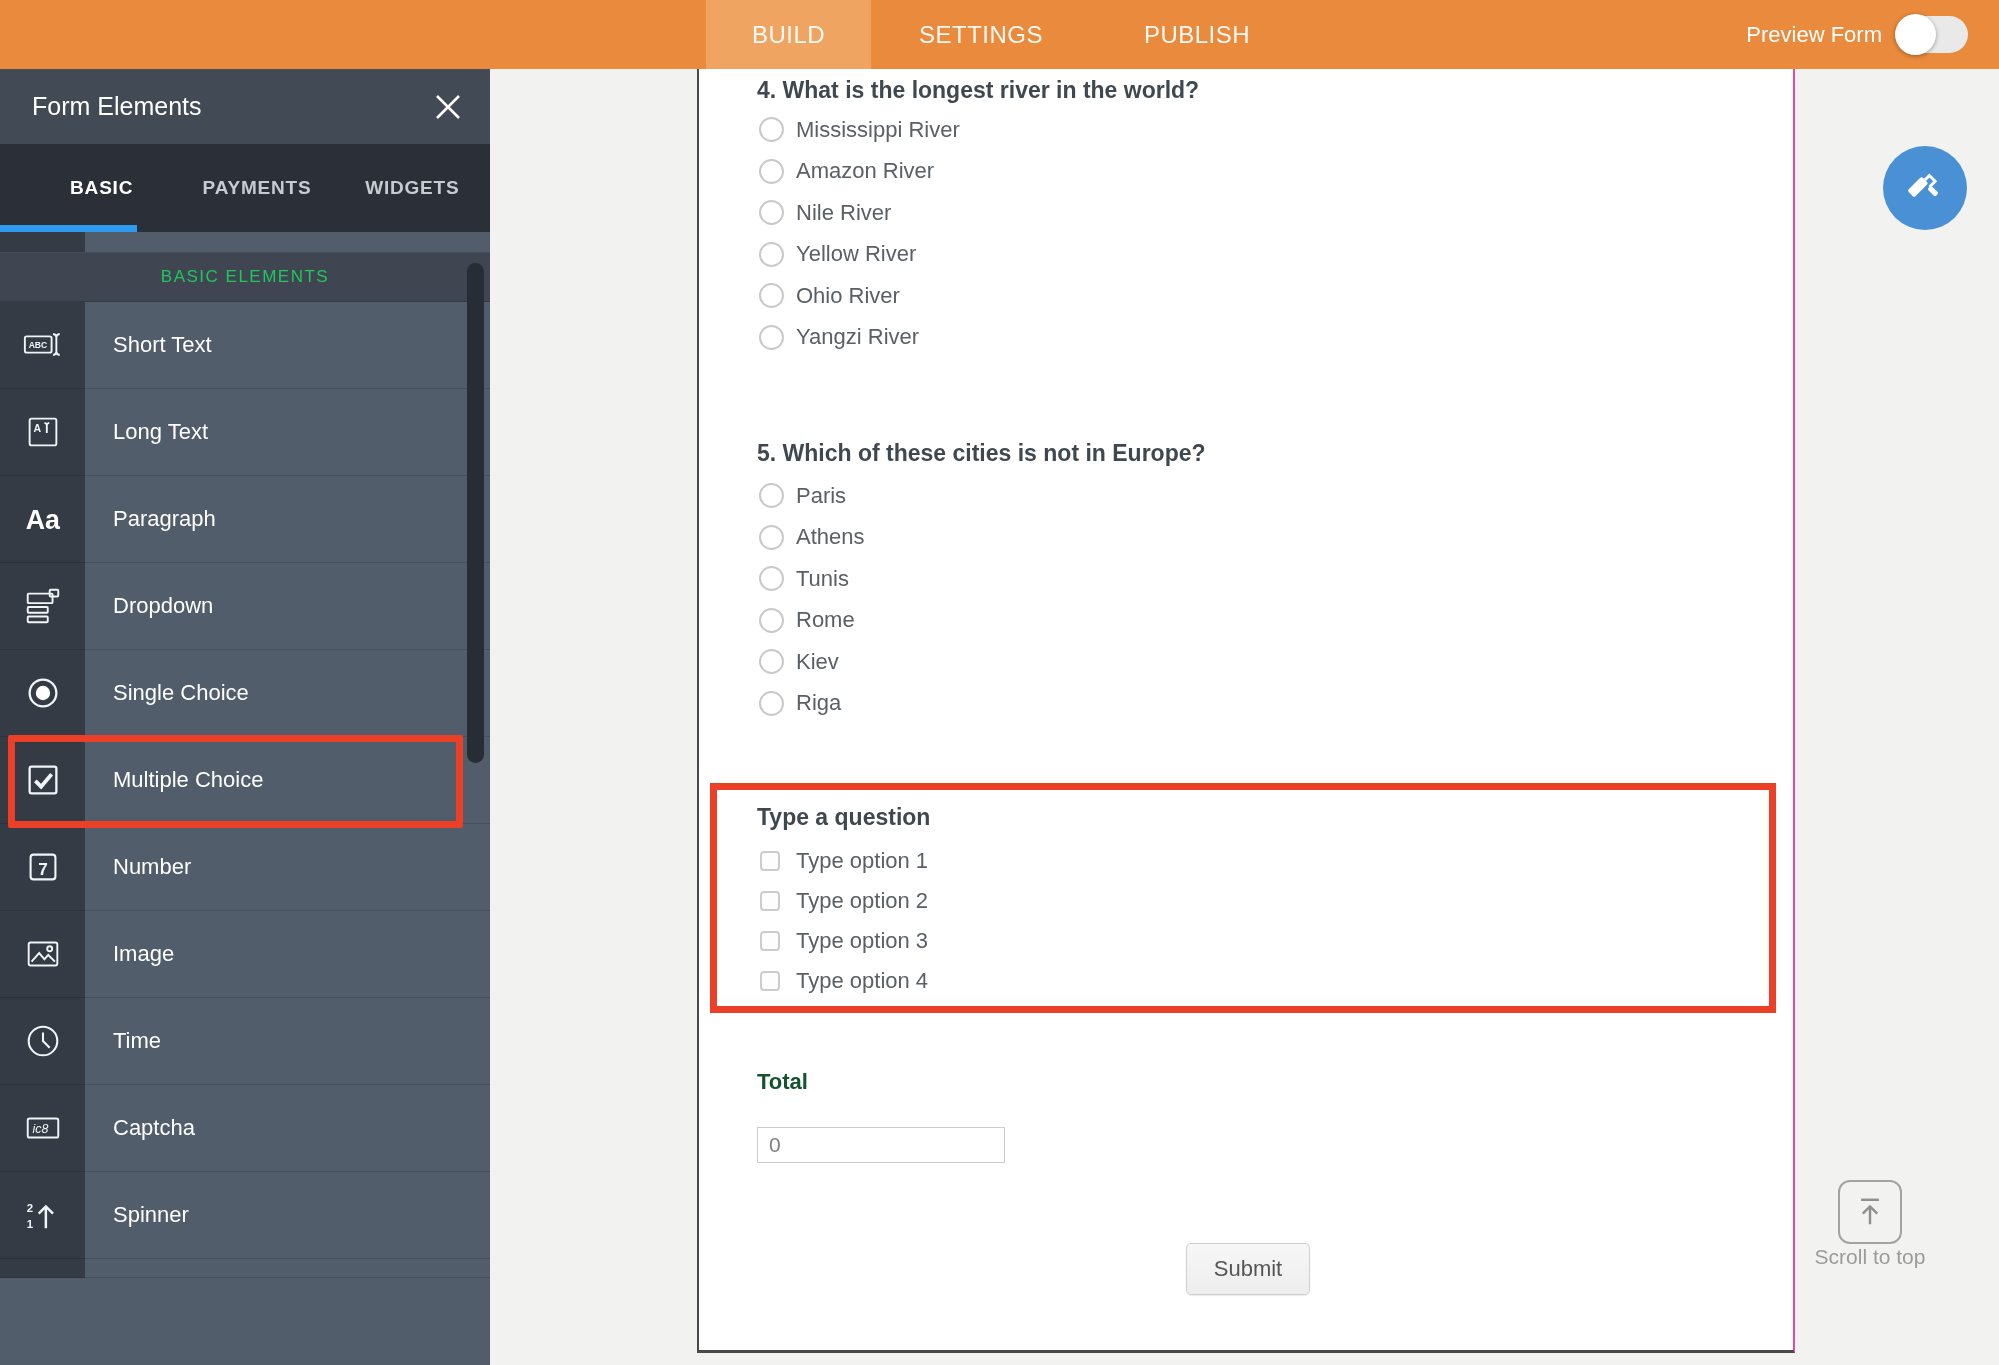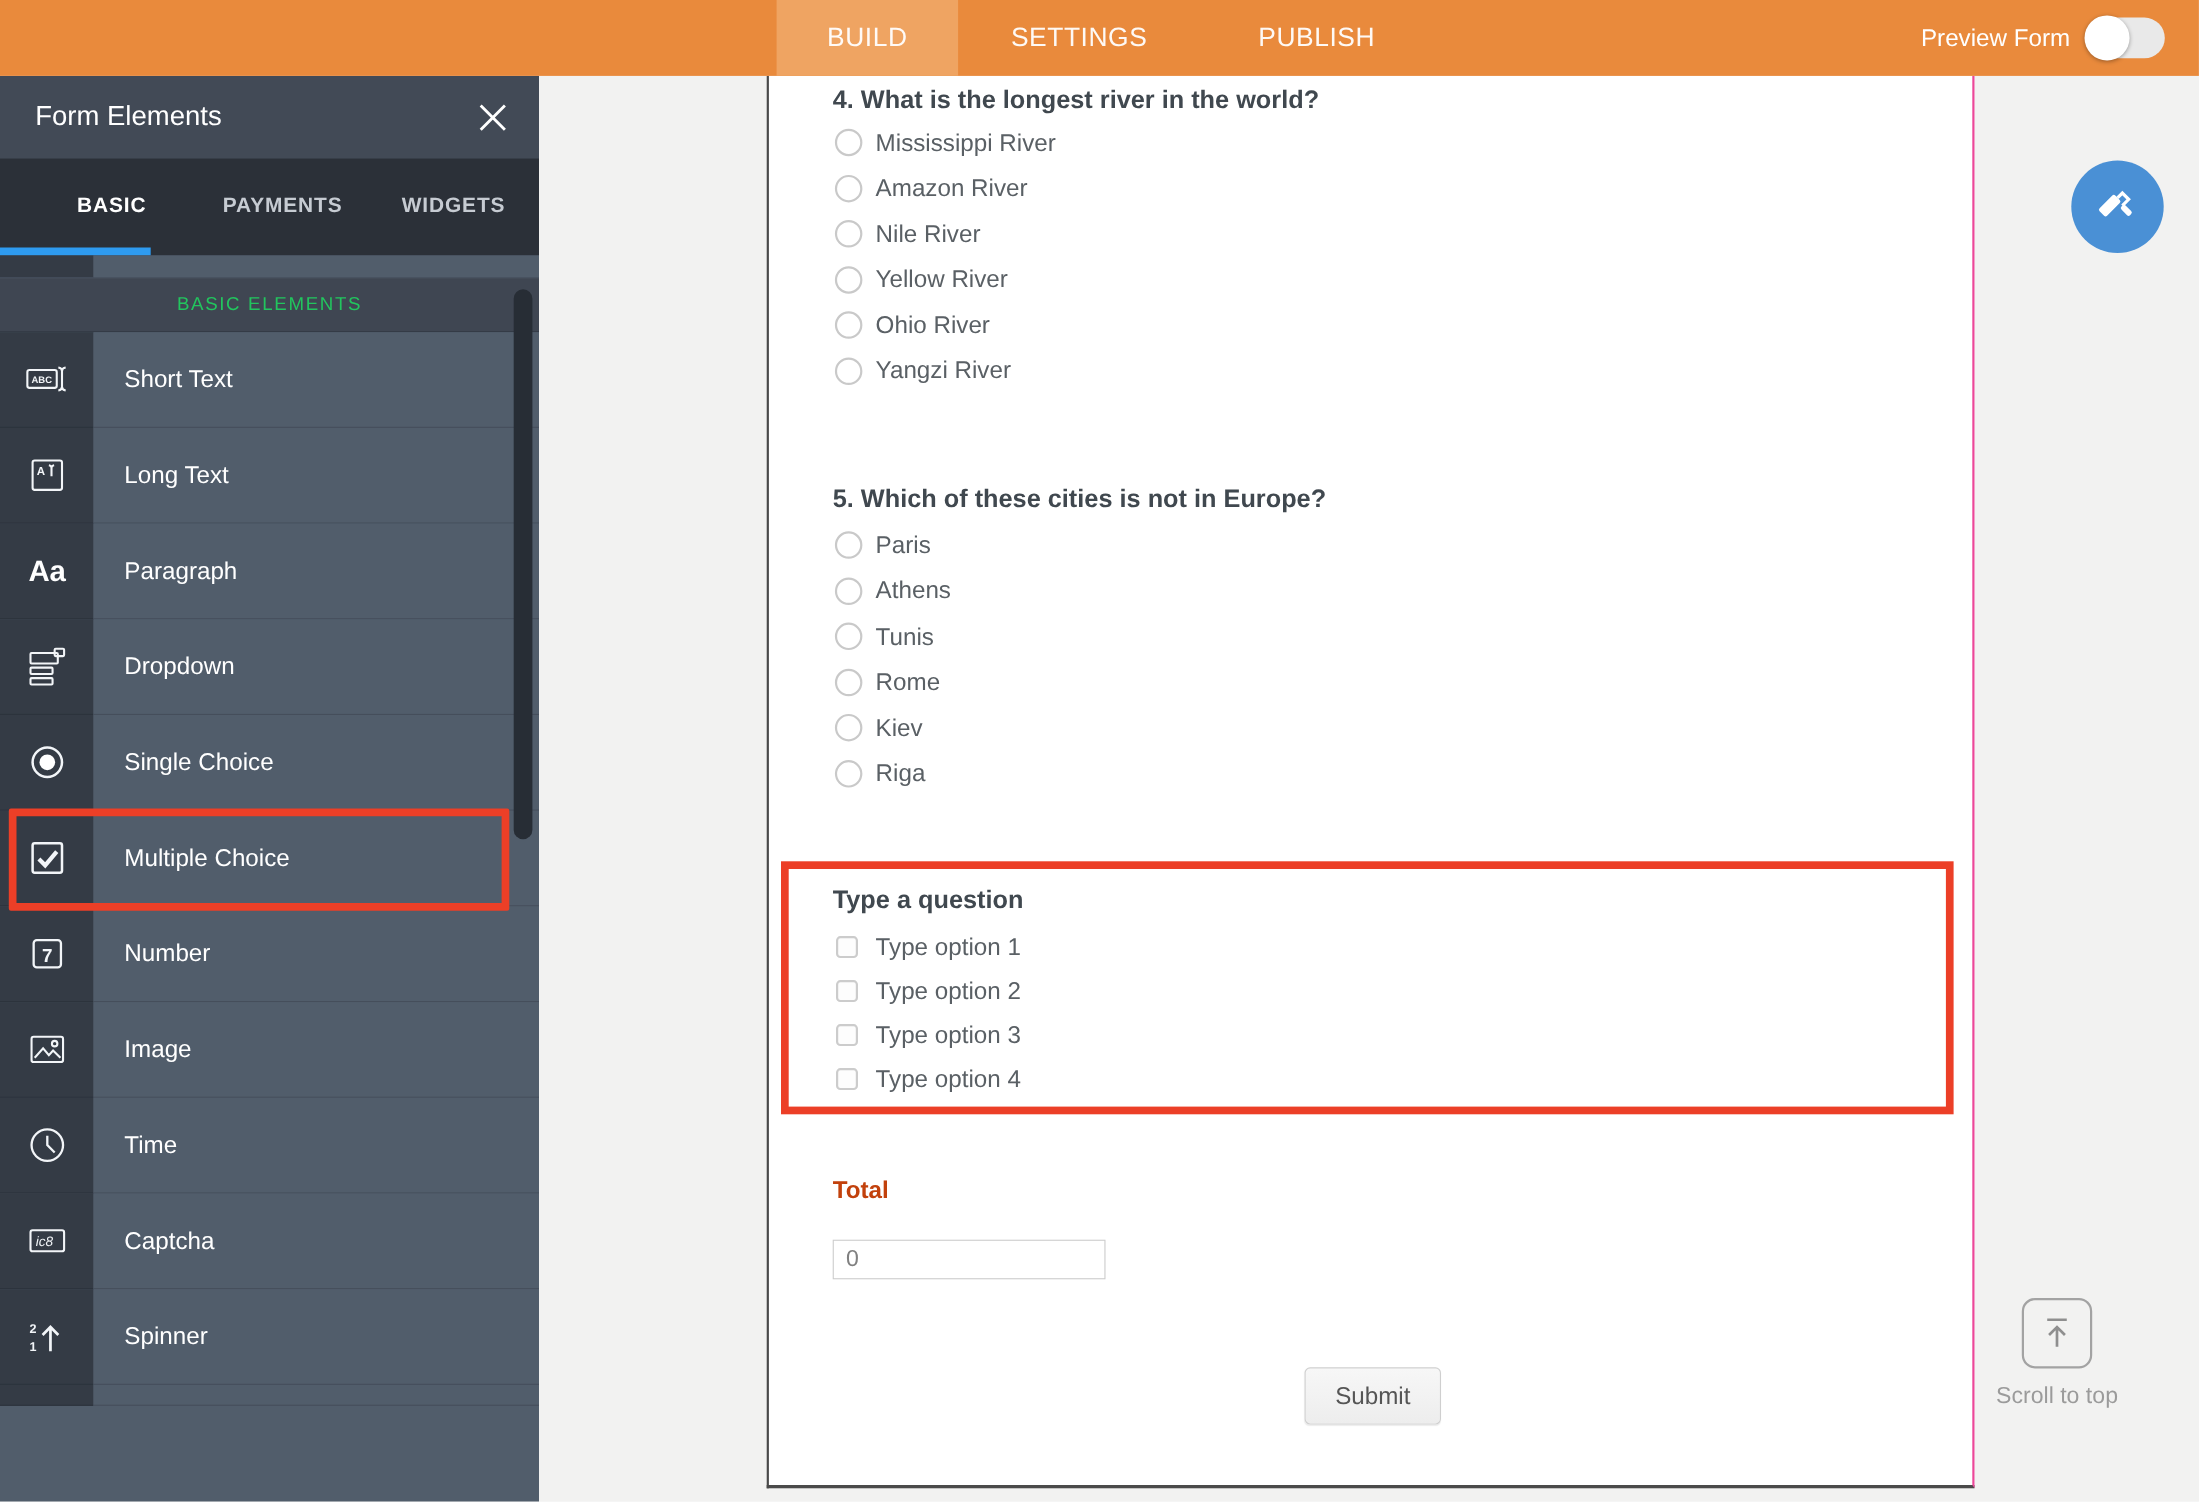--- a/index.html
+++ b/index.html
@@ -61,38 +61,38 @@
   .opt-row { display:flex; align-items:center; height:41.5px; cursor:pointer; }
   .radio { width:25px; height:25px; border:2px solid #c9c9c9; border-radius:50%;
     background:#fff; margin-left:2px; margin-right:12px; flex:none; }
   .checkbox { width:20px; height:20px; border:2px solid #ccc; border-radius:4px;
     background:#fdfdfd; margin-left:3px; margin-right:16px; flex:none; }
   .opt-label { font-size:22px; color:#5a6065; }
   .crow { height:40px; }
   .hl-main { position:absolute; left:11px; top:714px; width:1066px; height:230px;
     border:7px solid #ec3f27; pointer-events:none; z-index:6; }
   .total-label { position:absolute; left:58px; top:1000px; font-size:22px;
-    font-weight:bold; color:#c2410c; }
+    font-weight:bold; color:#14532d; }
   .total-input { position:absolute; left:58px; top:1058px; width:248px; height:36px;
     border:1px solid #ccc; background:#fff; font-size:21px; color:#808080;
     padding-left:11px; font-family:"Liberation Sans", sans-serif; }
   .submit-btn { position:absolute; left:487px; top:1174px; width:124px; height:52px;
     background:linear-gradient(#f7f7f7,#ededed); border:1px solid #cfcfcf;
     border-radius:5px; font-size:22px; color:#555; cursor:pointer;
     font-family:"Liberation Sans", sans-serif; box-shadow:0 1px 1px rgba(0,0,0,.08); }
 
   
   .fab { position:absolute; left:1883px; top:146px; width:84px; height:84px;
     background:#4a90d5; border-radius:50%; display:flex; align-items:center;
     justify-content:center; cursor:pointer; z-index:25; }
   .scrolltop { position:absolute; left:1790px; top:1180px; width:160px;
     text-align:center; cursor:pointer; z-index:25; }
   .st-box { width:64px; height:64px; border:2.5px solid #a3a3a3; border-radius:12px;
     margin:0 auto; display:flex; align-items:center; justify-content:center; }
-  .st-label { margin-top:13px; font-size:21px; color:#9b9b9b; }
+  .st-label { margin-top:1px; font-size:21px; color:#9b9b9b; }
 
   svg { display:block; }
   .sicon { width:42px; height:42px; }
   .sicon text { font-family:"Liberation Sans", sans-serif; }
 </style>
 </head>
 <body>
 
 <header class="header">
   <nav class="htabs">

